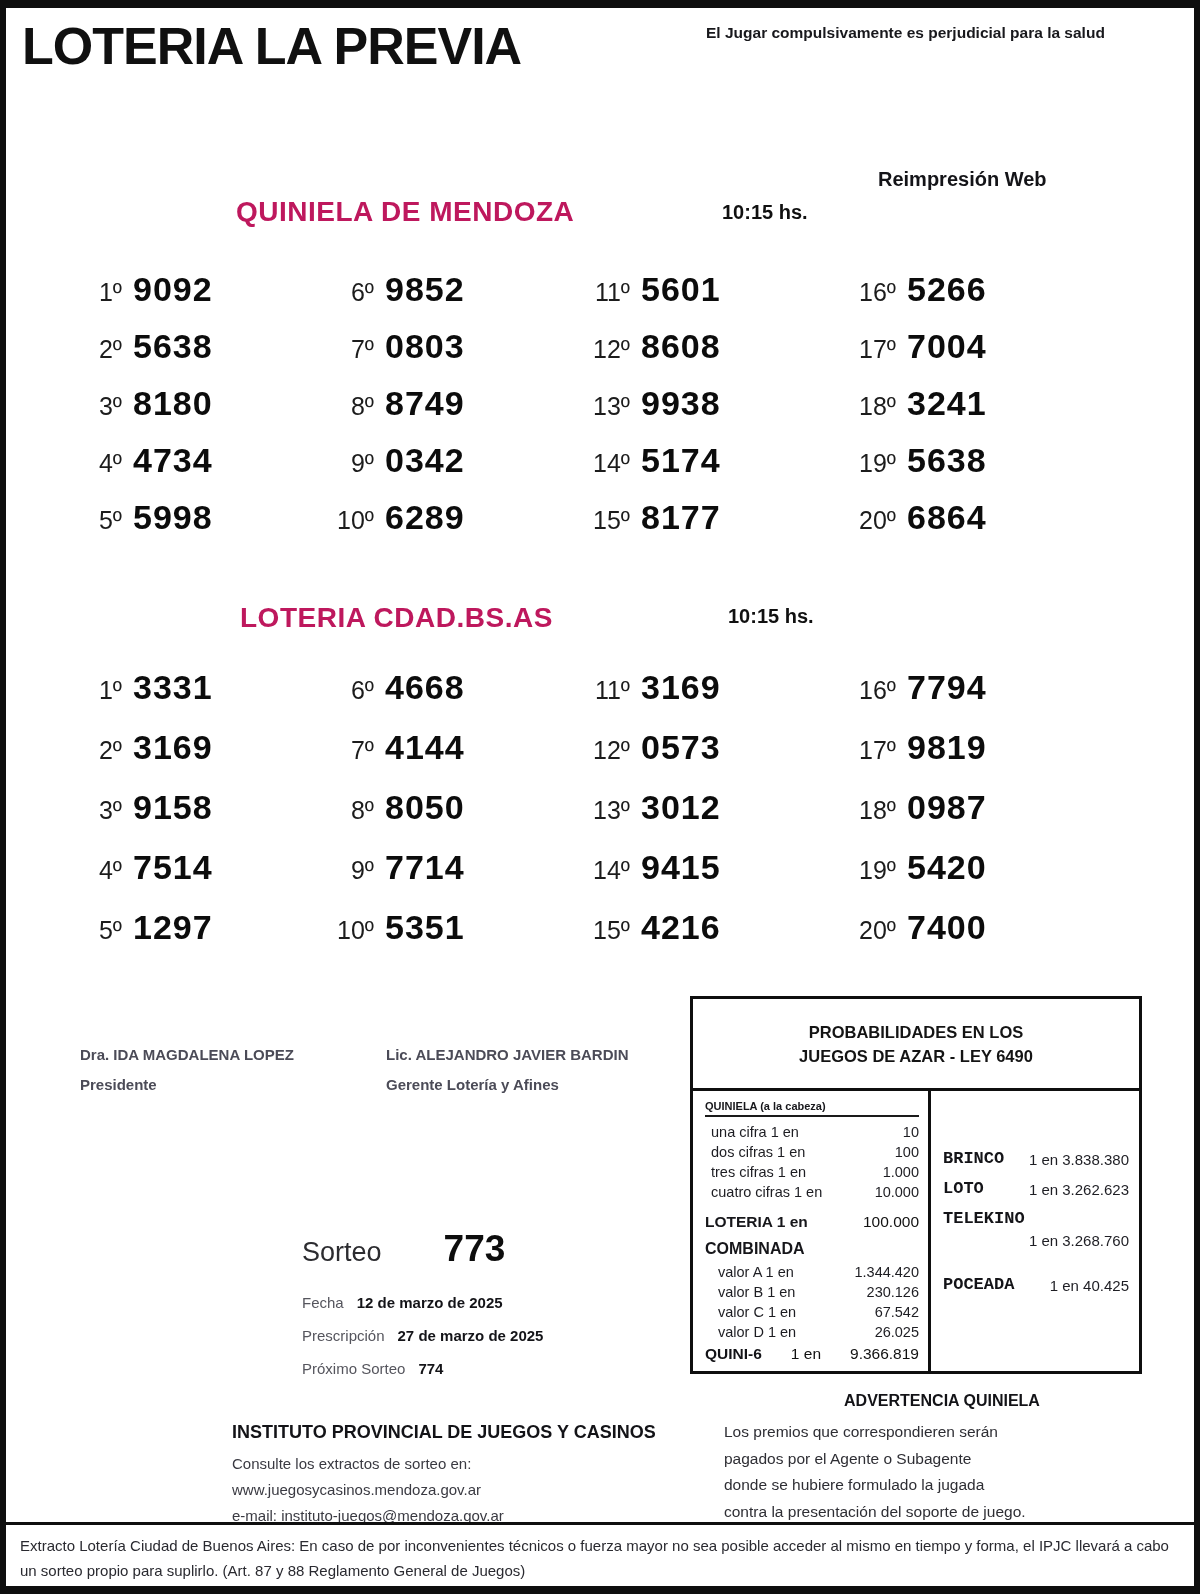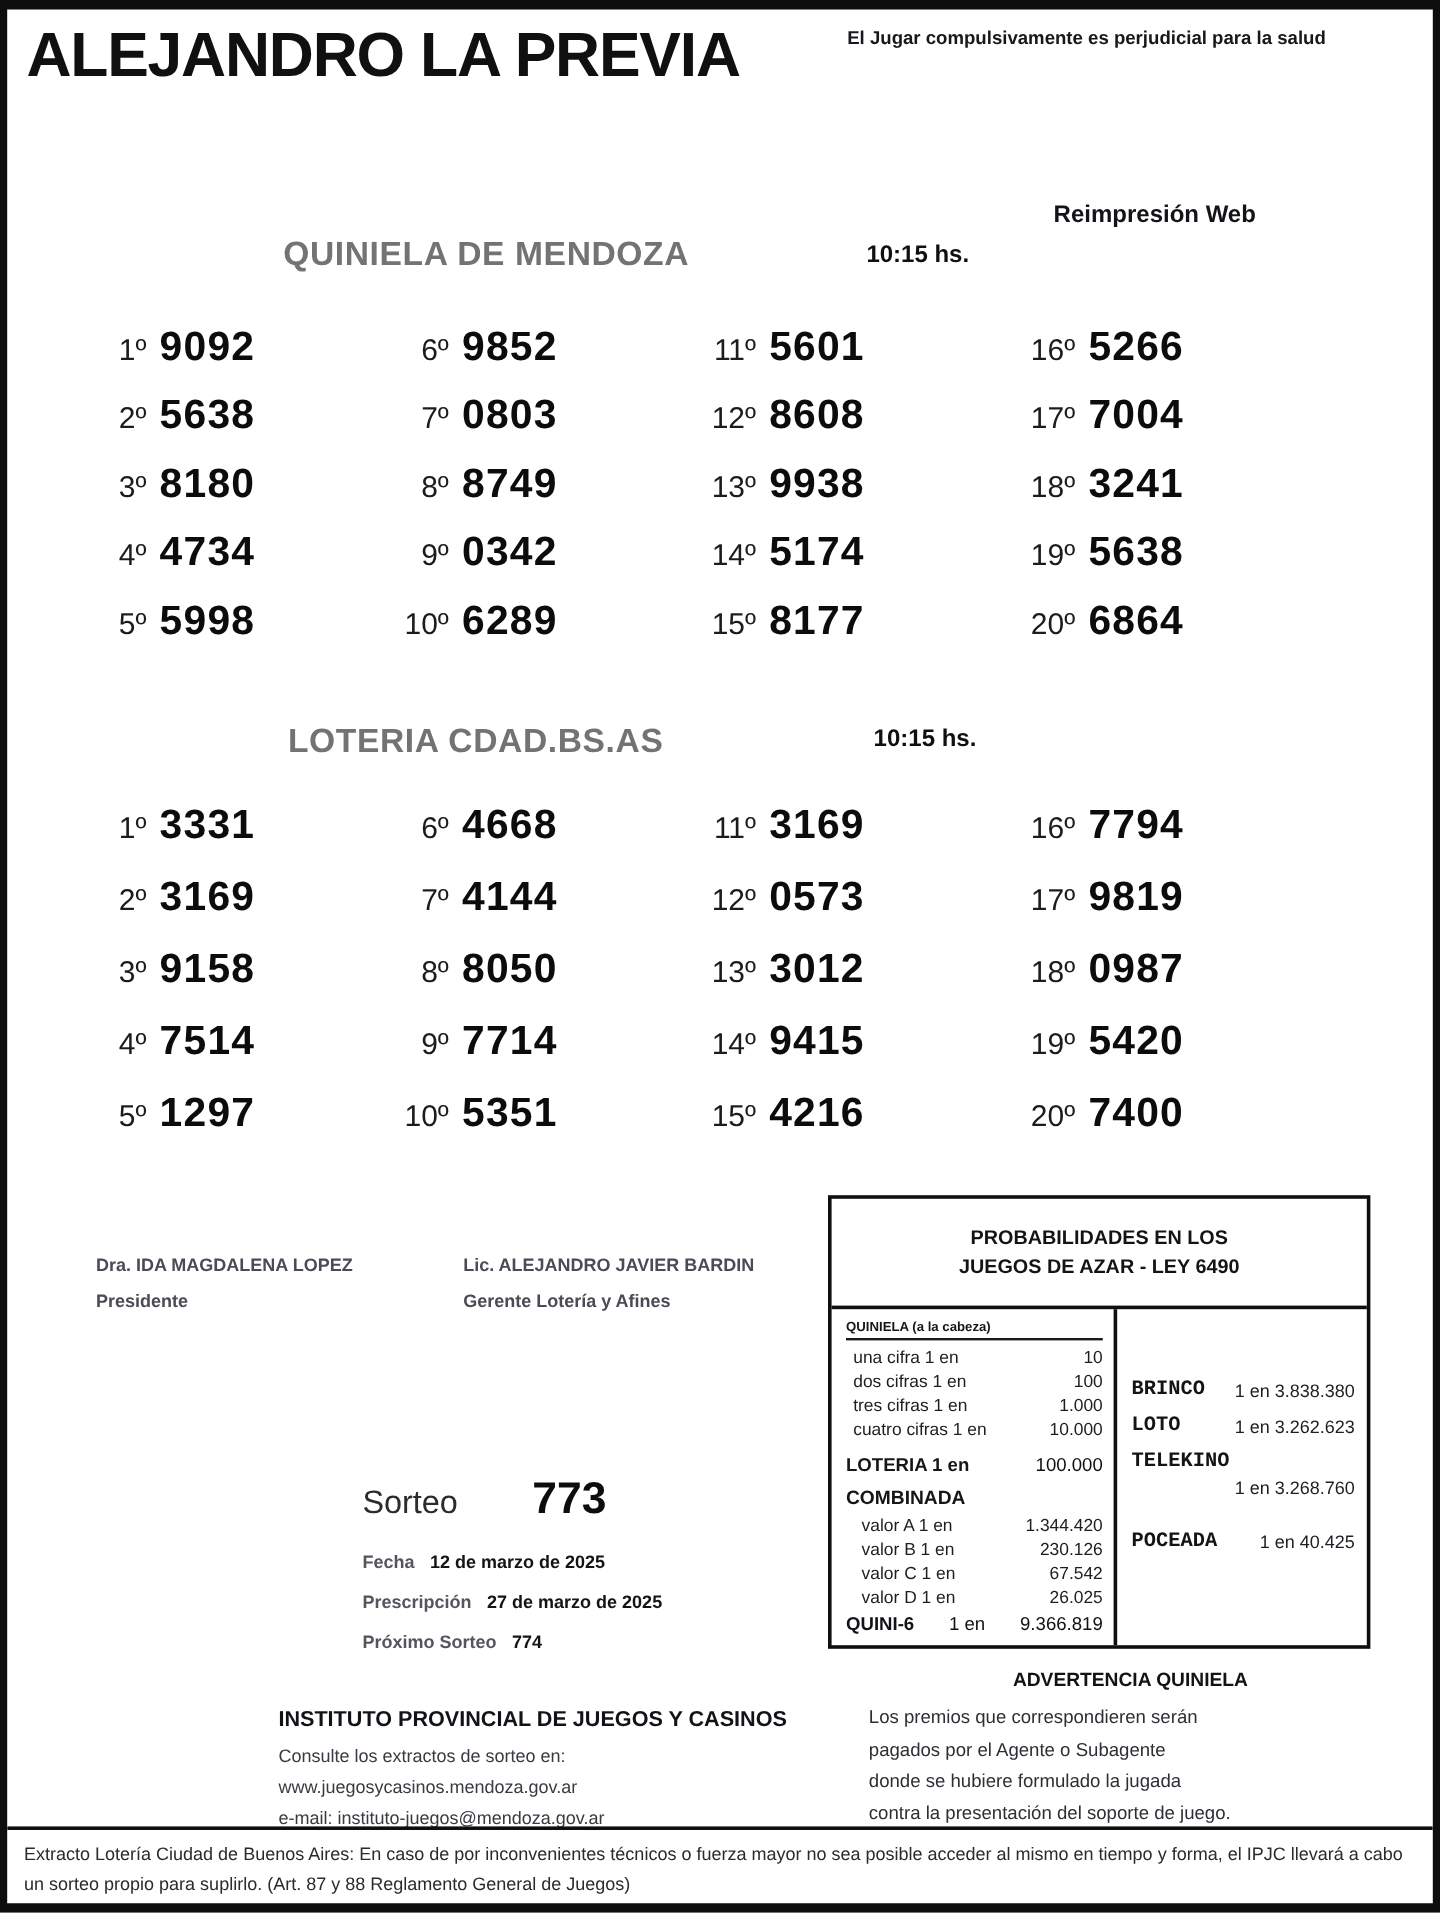--- a/index.html
+++ b/index.html
@@ -13,21 +13,21 @@
     font-family:"Liberation Sans","DejaVu Sans",sans-serif;
     color:#111;
     overflow:hidden;
   }
   .abs { position:absolute; }
 
   .main-title { left:16px; top:8px; font-size:52px; font-weight:800; letter-spacing:-1px; color:#101010; }
   .health-warning { left:700px; top:16px; width:470px; font-size:15.5px; font-weight:700; color:#18181c; }
   .reprint { left:872px; top:160px; font-size:20px; font-weight:700; color:#141418; }
 
-  .sec-title { font-size:28px; font-weight:700; color:#737373; letter-spacing:0.5px; }
+  .sec-title { font-size:28px; font-weight:700; color:#be185d; letter-spacing:0.5px; }
   .sec-time  { font-size:20px; font-weight:700; color:#101010; }
 
   .grid {
     display:grid;
     grid-auto-flow:column;
     left:58px; width:1092px;
   }
   .grid-1 { top:262px; grid-template-rows:repeat(5,57px); grid-template-columns:252px 256px 266px 1fr; }
   .grid-2 { top:660px; grid-template-rows:repeat(5,60px); grid-template-columns:252px 256px 266px 1fr; }
   .cell { display:flex; align-items:baseline; }
@@ -56,40 +56,40 @@
   .pg-val { font-size:15px; color:#1e1e24; }
   .pg-row:nth-of-type(3) .pg-val { flex-basis:100%; text-align:right; margin-top:4px; }
   .pg-row:nth-of-type(4) { margin-top:26px; }
 
   .sorteo { left:296px; top:1220px; width:340px; }
   .sorteo-line { display:flex; align-items:baseline; }
   .sorteo-word { font-size:27px; color:#2c2c30; }
   .sorteo-num { font-size:37px; font-weight:800; color:#0d0d0d; margin-left:62px; }
   .draw-rows { margin-top:16px; }
   .draw-row { display:flex; align-items:baseline; line-height:33px; }
-  .draw-lbl { font-size:15px; font-weight:700; color:#55555d; }
+  .draw-lbl { font-size:15px; font-weight:400; color:#55555d; }
   .draw-val { font-size:15px; font-weight:700; color:#141418; margin-left:13px; }
 
   .advert { left:718px; top:1384px; width:436px; }
   .advert-title { text-align:center; font-size:16px; font-weight:700; color:#131317; margin-bottom:9px; }
   .advert-line { font-size:15.5px; line-height:26.5px; color:#2e2e34; }
 
   .institute { left:226px; top:1414px; width:480px; }
   .inst-name { font-size:18px; font-weight:700; color:#131317; margin-bottom:8px; }
   .inst-line { font-size:15px; line-height:26px; color:#3a3a42; }
 
   .footer { left:0; right:0; top:1514px; border-top:3px solid #0f0f0f; padding:8px 18px 0 14px; }
   .footer-text { font-size:15px; line-height:25px; color:#2a2a30; }
 </style>
 </head>
 <body>
 
 <div class="page">
 
-  <div class="abs main-title">ALEJANDRO LA PREVIA</div>
+  <div class="abs main-title">LOTERIA LA PREVIA</div>
   <div class="abs health-warning">El Jugar compulsivamente es perjudicial para la salud</div>
   <div class="abs reprint">Reimpresión Web</div>
 
   <div class="abs sec-title" style="left:230px; top:188px;">QUINIELA  DE MENDOZA</div>
   <div class="abs sec-time" style="left:716px; top:193px;">10:15 hs.</div>
 
   <div class="abs grid grid-1">
 
       <div class="cell">
         <span class="pos">1º</span>

